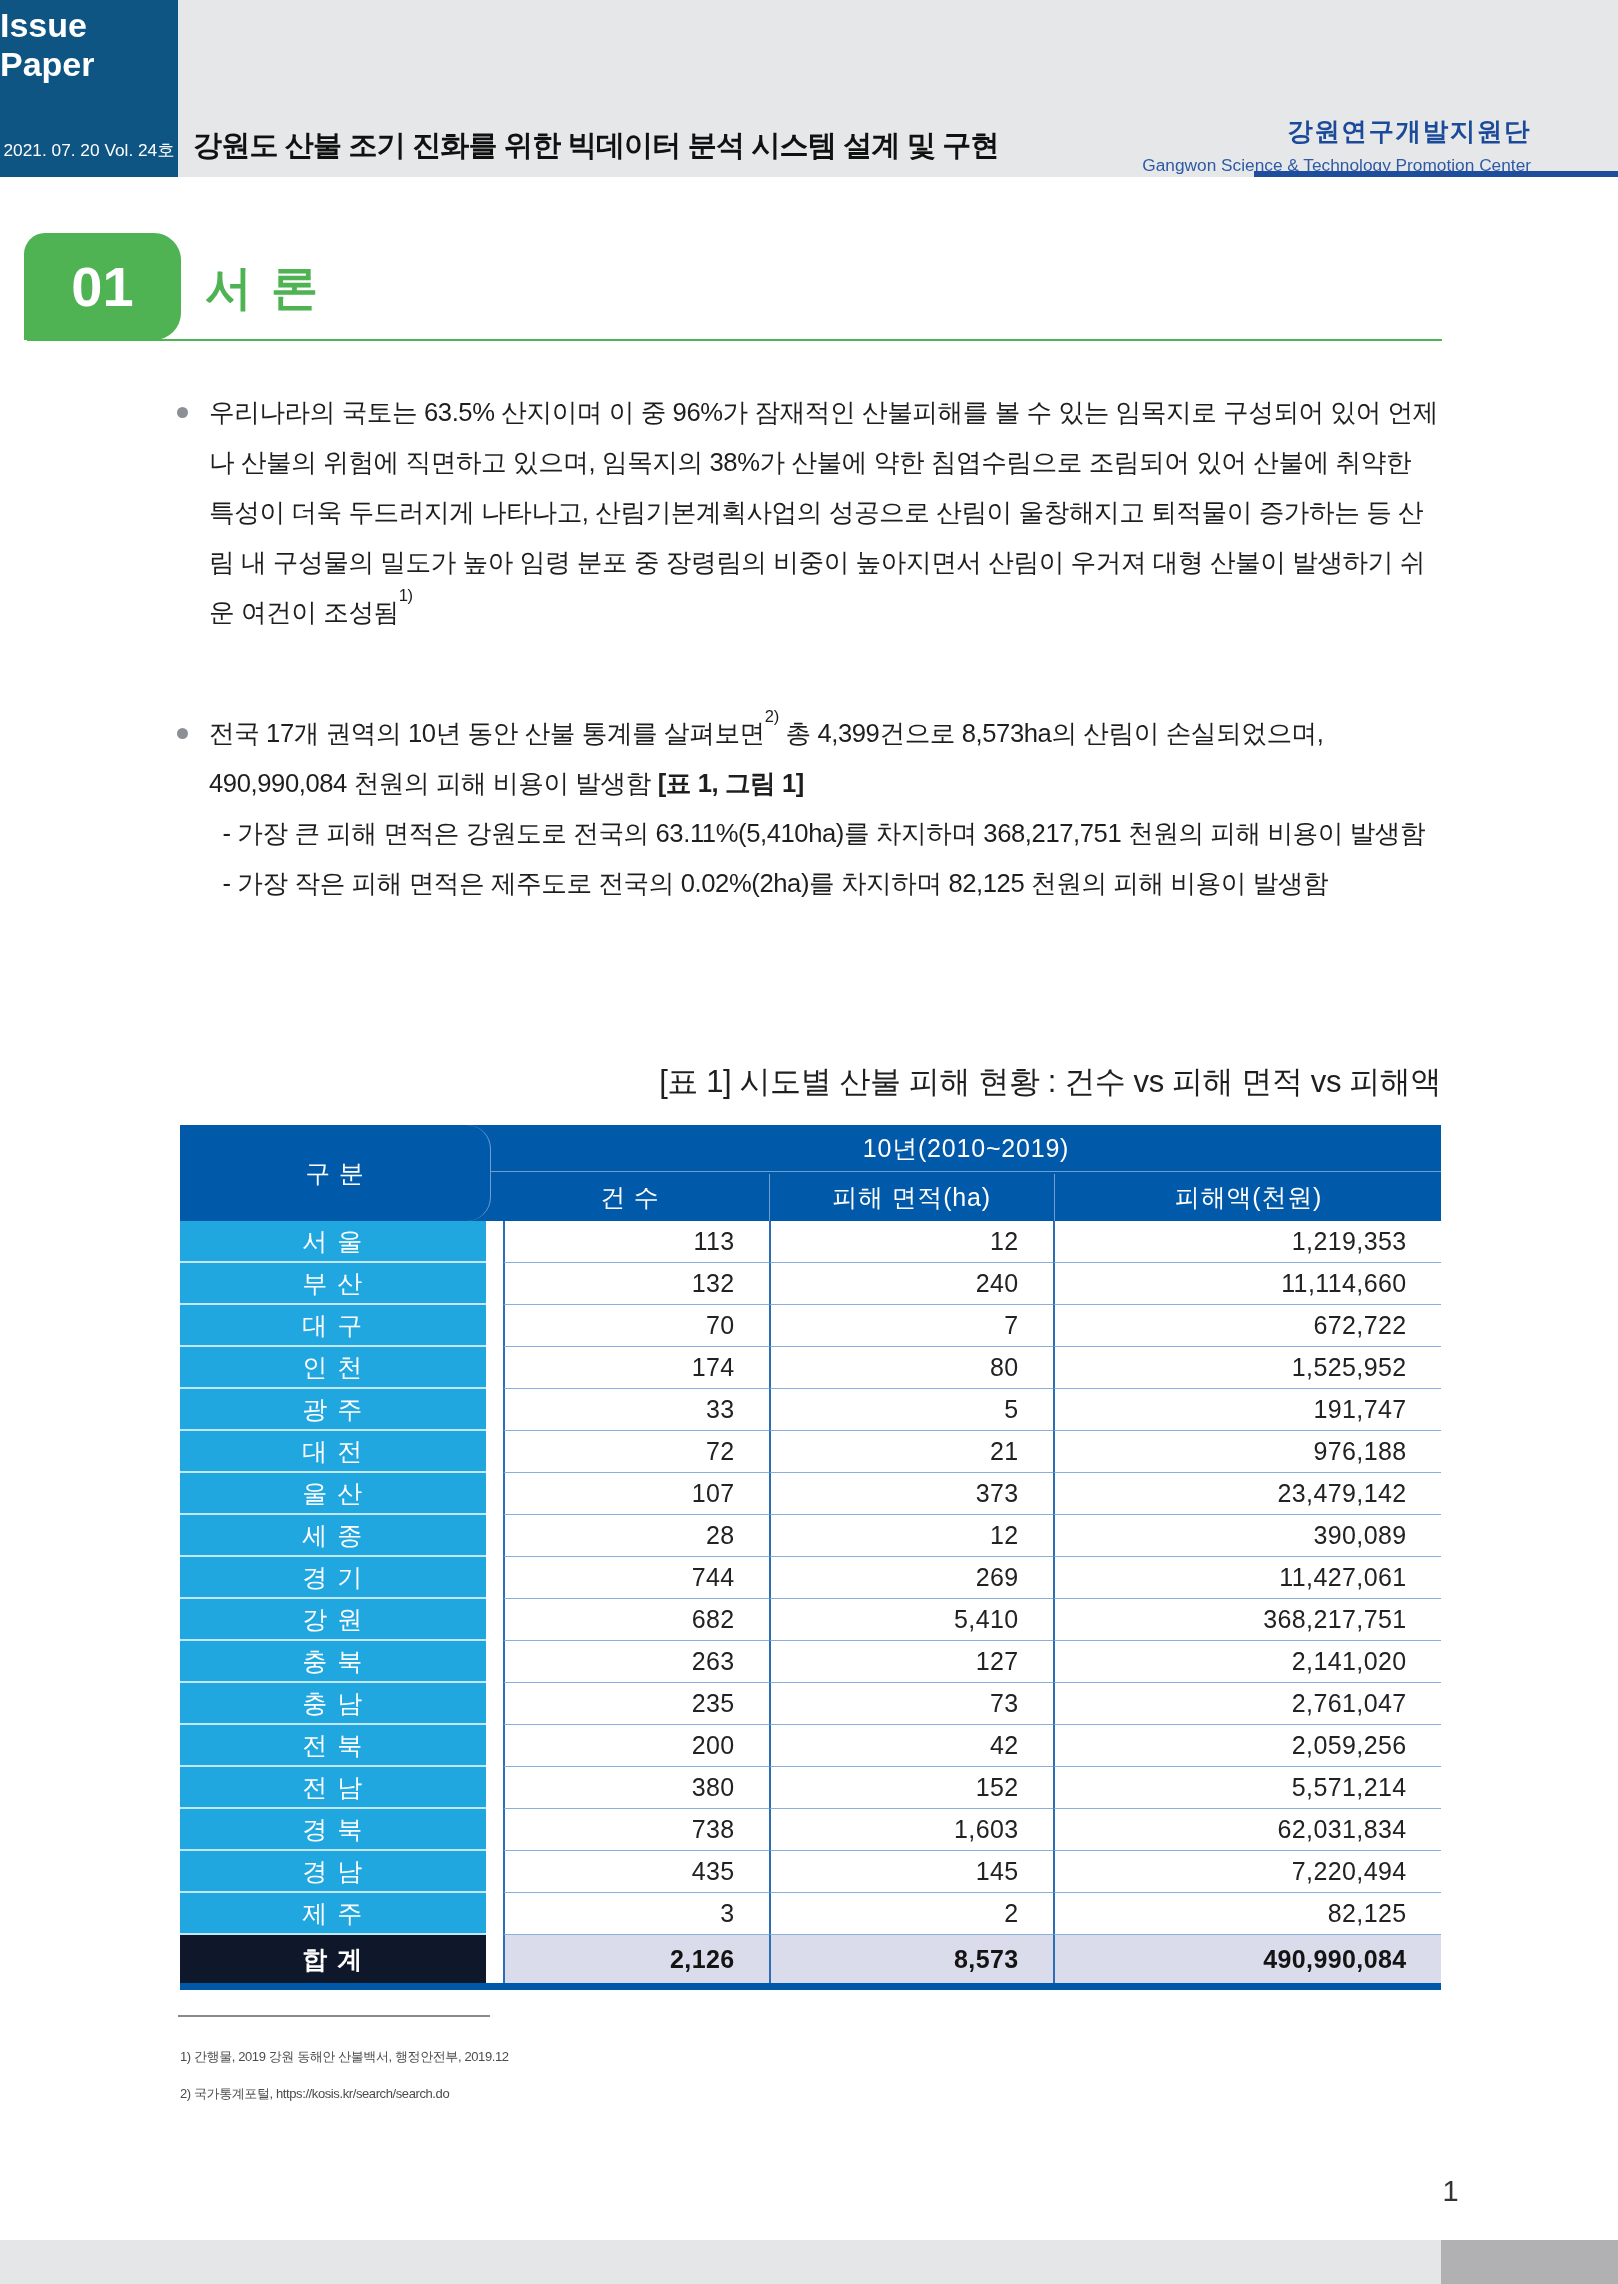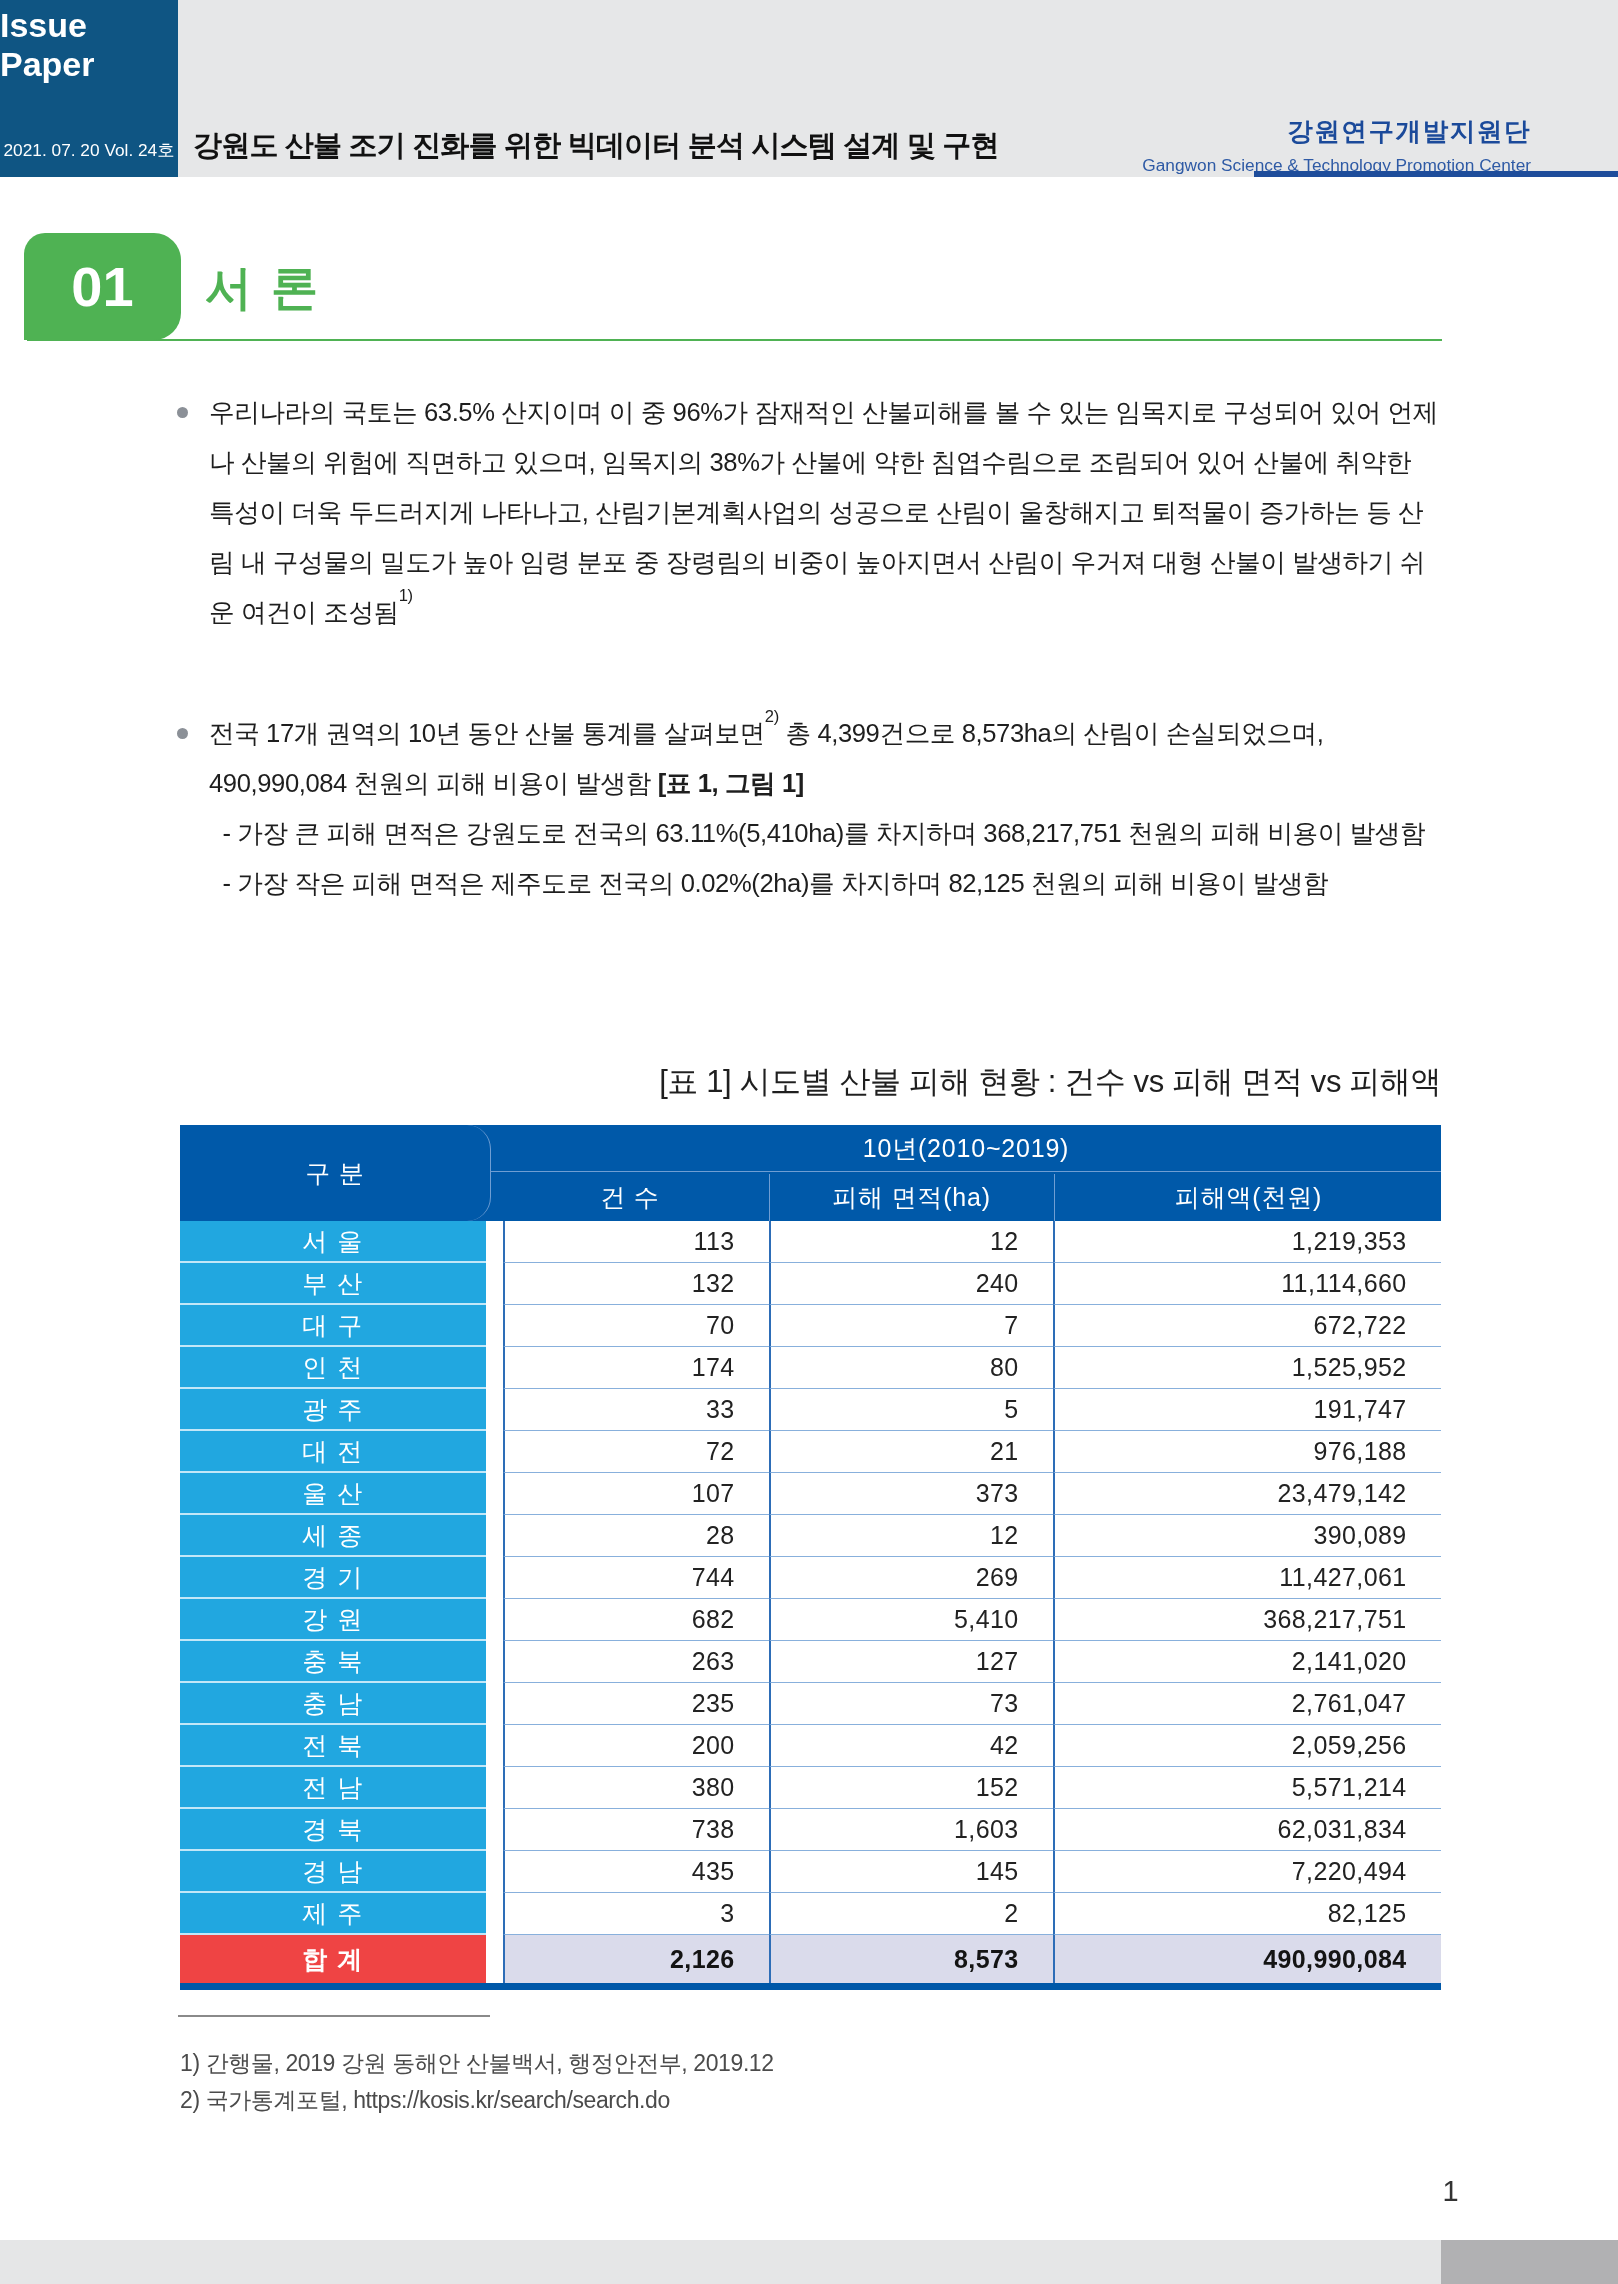--- a/index.html
+++ b/index.html
@@ -52,26 +52,26 @@
   .th-c3 { left:874px; top:49px; width:388px; height:47px; border-left:1.5px solid #6f9ed3; }
 
   .trow { display:grid; grid-template-columns:306px 16.6px 266px 284px 388px; width:1261px; height:42px; }
   .tcell { display:flex; align-items:center; font-size:25px; }
   .tcell.name { background:#21a7e0; color:#ffffff; justify-content:center; letter-spacing:1.5px;
                 border-bottom:2.3px solid #c2e7f8; }
   .gutter { background:#ffffff; }
   .tcell.num { background:#ffffff; color:#222222; justify-content:flex-end; padding-right:34px;
                border-left:2.3px solid #2d6db7; border-bottom:1.5px solid #88b0dc; letter-spacing:0.4px; }
   .trow.total { height:48px; }
-  .trow.total .tcell.name { background:#ef4444; font-weight:700; border-bottom:none; }
+  .trow.total .tcell.name { background:#0f172a; font-weight:700; border-bottom:none; }
   .trow.total .tcell.num { background:#dadbeb; font-weight:700; color:#141414; border-bottom:none; }
 
   
   .fn-divider { position:absolute; left:178px; top:2015px; width:312px; height:2.3px; background:#8a8a8a; }
-  .footnote { position:absolute; left:180px; font-size:23px; color:#4b4b4b; letter-spacing:-0.4px; }
+  .footnote { position:absolute; left:180px; font-size:13px; color:#4b4b4b; letter-spacing:-0.4px; }
   .fn1 { top:2048px; }
   .fn2 { top:2085px; }
 
   
   .page-num { position:absolute; left:1428px; top:2175px; width:45px; text-align:center; font-size:29px; color:#333333; }
   .footer-band-light { position:absolute; left:0; top:2240px; width:1441px; height:44px; background:#e5e6e7; }
   .footer-band-dark { position:absolute; left:1441px; top:2240px; width:177px; height:44px; background:#b1b1b3; }
 </style>
 </head>
 <body>

